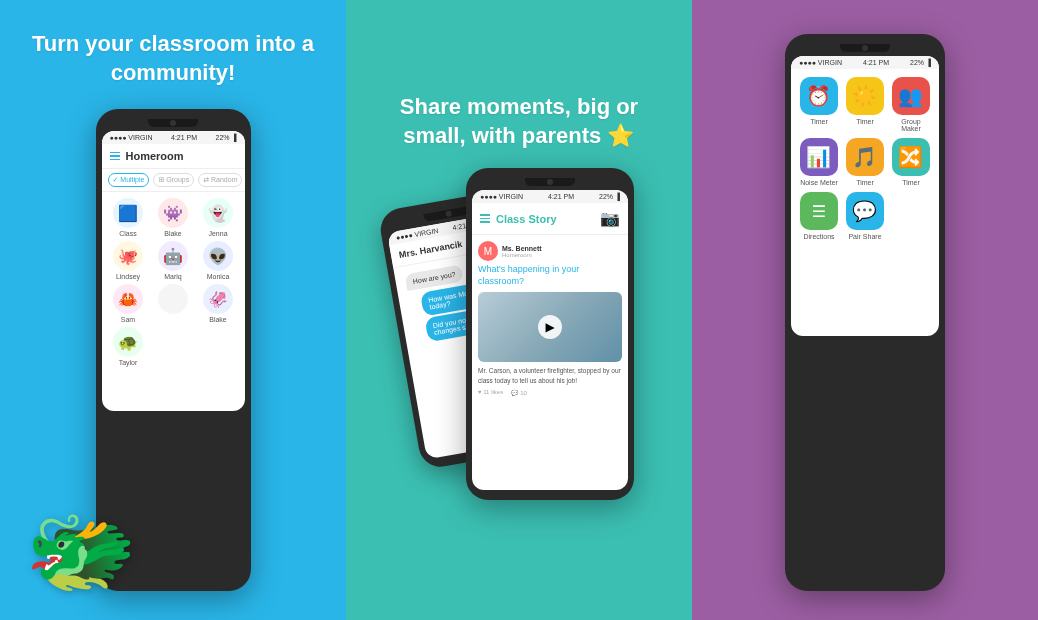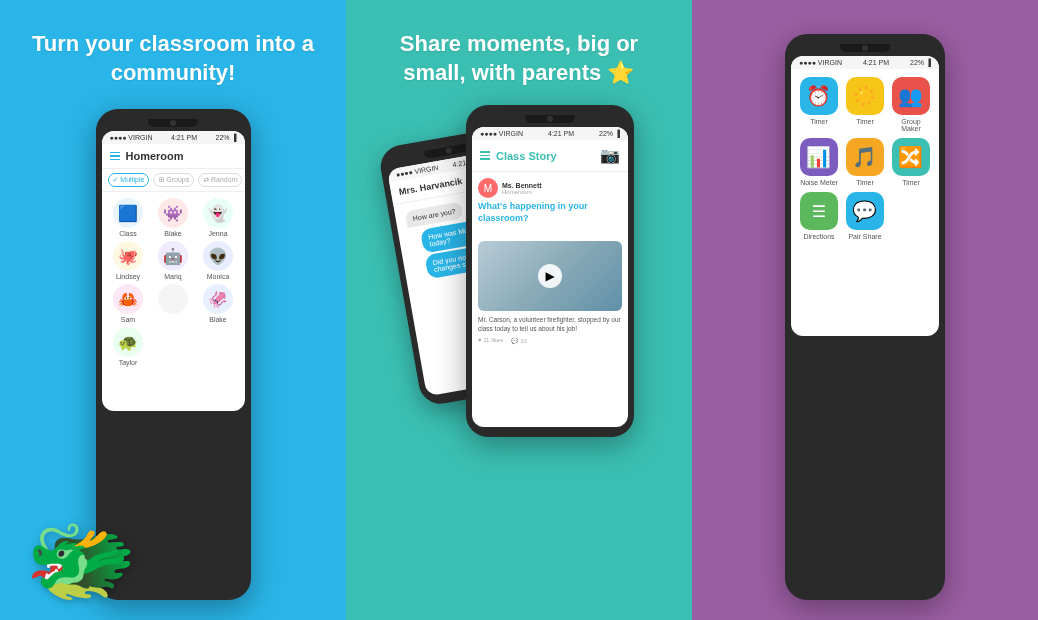--- a/index.html
+++ b/index.html
@@ -10,26 +10,26 @@
       font-family: -apple-system, BlinkMacSystemFont, 'Segoe UI', sans-serif;
       overflow: hidden;
     }
 
     
     .panel {
       flex: 1;
       display: flex;
       flex-direction: column;
       align-items: center;
-      padding: 30px 20px 20px;
+      padding: 30px 20px 29px;
       position: relative;
       overflow: hidden;
     }
     .panel-blue { background: #29b5e8; }
-    .panel-teal { background: #3bbfb2; }
+    .panel-teal { background: #3bbfb2; justify-content: center; }
     .panel-purple { background: #9b5ea2; }
 
     .panel-headline {
       color: white;
       font-size: 22px;
       font-weight: 700;
       text-align: center;
       line-height: 1.3;
       margin-bottom: 18px;
       text-shadow: 0 1px 2px rgba(0,0,0,0.1);
@@ -350,21 +350,21 @@
           <div style="margin-left:auto;">📷</div>
         </div>
         <div style="padding:6px;">
           <div style="display:flex; align-items:center; gap:4px; margin-bottom:3px;">
             <div style="width:20px;height:20px;border-radius:50%;background:#ff6b6b;display:flex;align-items:center;justify-content:center;font-size:10px;color:white;">M</div>
             <div>
               <div style="font-size:7px;font-weight:700;color:#333;">Ms. Bennett</div>
               <div style="font-size:6px;color:#aaa;">Homeroom</div>
             </div>
           </div>
-          <div style="font-size:9px;font-weight:700;color:#29b5e8;line-height:1.3;margin-bottom:16px;">What's happening in your classroom?</div>
+          <div style="font-size:9px;font-weight:400;color:#29b5e8;line-height:1.3;margin-bottom:5px;">What's happening in your classroom?</div>
           <div class="story-image">
 
             <div style="width:100%;height:100%;background:linear-gradient(135deg,#b8ccd8 0%,#8aaab8 50%,#6090a8 100%);display:flex;align-items:center;justify-content:center;">
               <div style="width:24px;height:24px;background:rgba(255,255,255,0.88);border-radius:50%;display:flex;align-items:center;justify-content:center;font-size:12px;">▶</div>
             </div>
           </div>
           <div style="font-size:6.5px;color:#555;line-height:1.4;margin-bottom:4px;">Mr. Carson, a volunteer firefighter, stopped by our class today to tell us about his job!</div>
           <div style="display:flex;gap:8px;font-size:6px;color:#aaa;">
             <span>♥ 11 likes</span>
             <span>💬 10</span>

